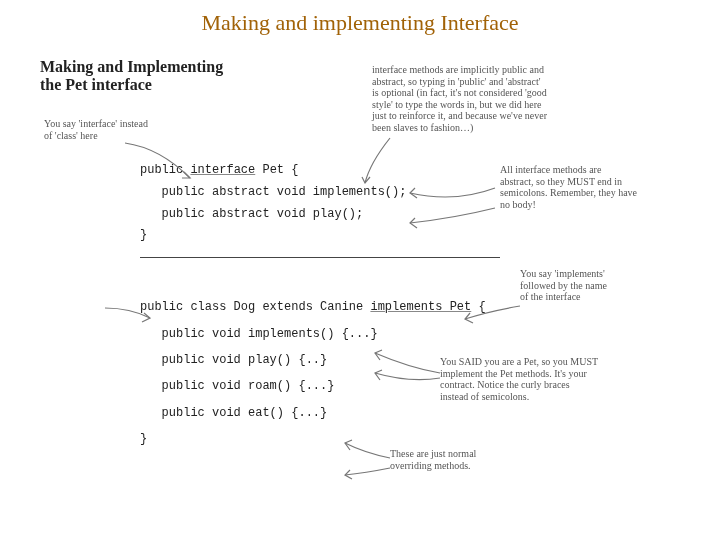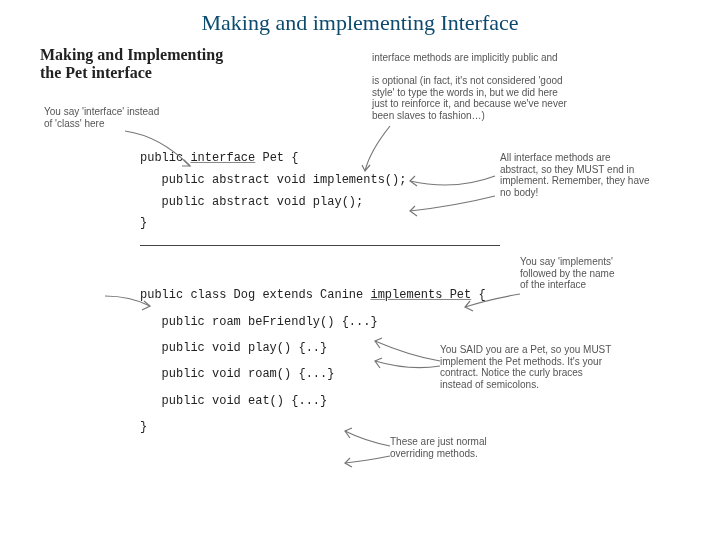--- a/index.html
+++ b/index.html
@@ -7,38 +7,38 @@
     width: 720px;
     height: 540px;
     background: #fff;
     font-family: Georgia, 'Times New Roman', serif;
     overflow: hidden;
     position: relative;
   }
   .slide-title {
     text-align: center;
     font-size: 22px;
-    color: #0c4a6e;
+    color: #a16207;
     padding: 10px 0 6px;
     font-weight: normal;
   }
   .content {
     position: relative;
     padding: 0 20px;
   }
   .section-head {
     font-family: 'Comic Sans MS', cursive;
     font-weight: bold;
     font-size: 16px;
     color: #222;
     line-height: 1.15;
-    margin: 4px 0 4px 20px;
+    margin: 16px 0 4px 20px;
   }
   .handwrite {
-    font-family: Liberation Sans, sans-serif;
+    font-family: Liberation Serif, serif;
     font-size: 10px;
     color: #555;
     line-height: 1.15;
     position: absolute;
   }
   .code {
     font-family: 'Courier New', monospace;
     font-size: 12px;
     color: #222;
     white-space: pre;
@@ -74,31 +74,31 @@
     <span>the Pet interface</span>
   </div>
 
   <div class="handwrite" style="left:26px; top:60px;margin-left:18px;">
     <span>You say 'interface' instead</span><br>
     <span>of 'class' here</span>
   </div>
 
   <div class="handwrite" style="left:372px; top:6px; width:270px;">
     <span>interface methods are implicitly public and</span><br>
-    <br>
+    <span>abstract, so typing in 'public' and 'abstract'</span><br>
     <span>is optional (in fact, it's not considered 'good</span><br>
     <span>style' to type the words in, but we did here</span><br>
     <span>just to reinforce it, and because we've never</span><br>
     <span>been slaves to fashion…)</span>
   </div>
 
   <div class="handwrite" style="left:500px; top:106px; width:190px;">
     <span>All interface methods are</span><br>
     <span>abstract, so they MUST end in</span><br>
-    <span>implement. Remember, they have</span><br>
+    <span>semicolons. Remember, they have</span><br>
     <span>no body!</span>
   </div>
 
   <div style="height:40px;"></div>
 
   <div class="code">
 <span>public </span><span class="kw-underline">interface</span><span> Pet {</span>
 <span>   public abstract void implements();</span>
 <span>   public abstract void play();</span>
 <span>}</span></div>
@@ -119,21 +119,21 @@
     <span>of the interface</span>
   </div>
 
   <div class="handwrite" style="left:390px; top:390px;">
     <span>These are just normal</span><br>
     <span>overriding methods.</span>
   </div>
 
   <div class="code" style="line-height:2.2;">
 <span>public class Dog extends Canine </span><span class="kw-underline">implements Pet</span><span> {</span>
-<span>   public roam beFriendly() {...}</span>
+<span>   public void implements() {...}</span>
 <span>   public void play() {..}</span>
 <span>   public void roam() {...}</span>
 <span>   public void eat() {...}</span>
 <span>}</span></div>
 
   <svg class="arrow" style="left:120px; top:80px;" width="90" height="50">
     <path d="M5,5 Q40,10 70,40"></path>
     <path d="M64,34 L70,40 L62,40"></path>
   </svg>
 

